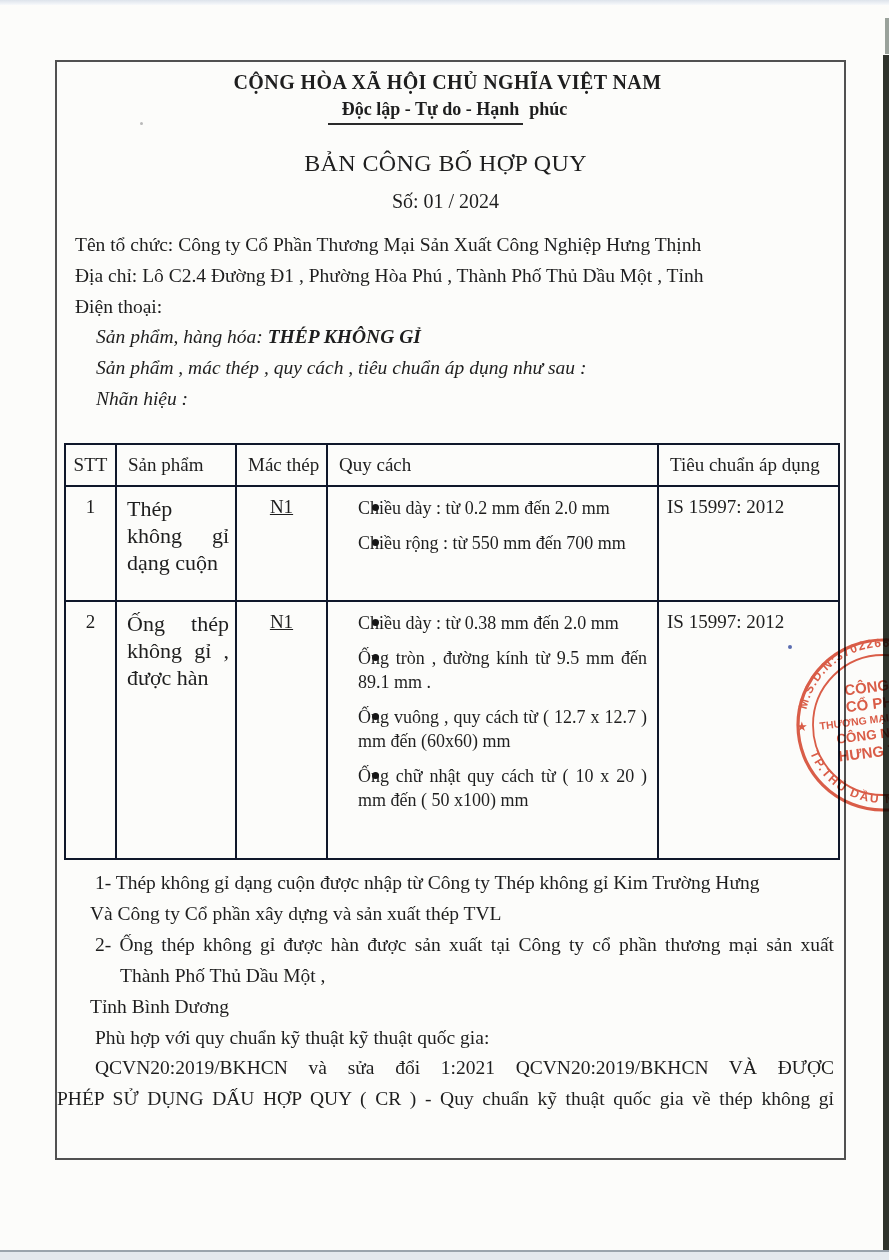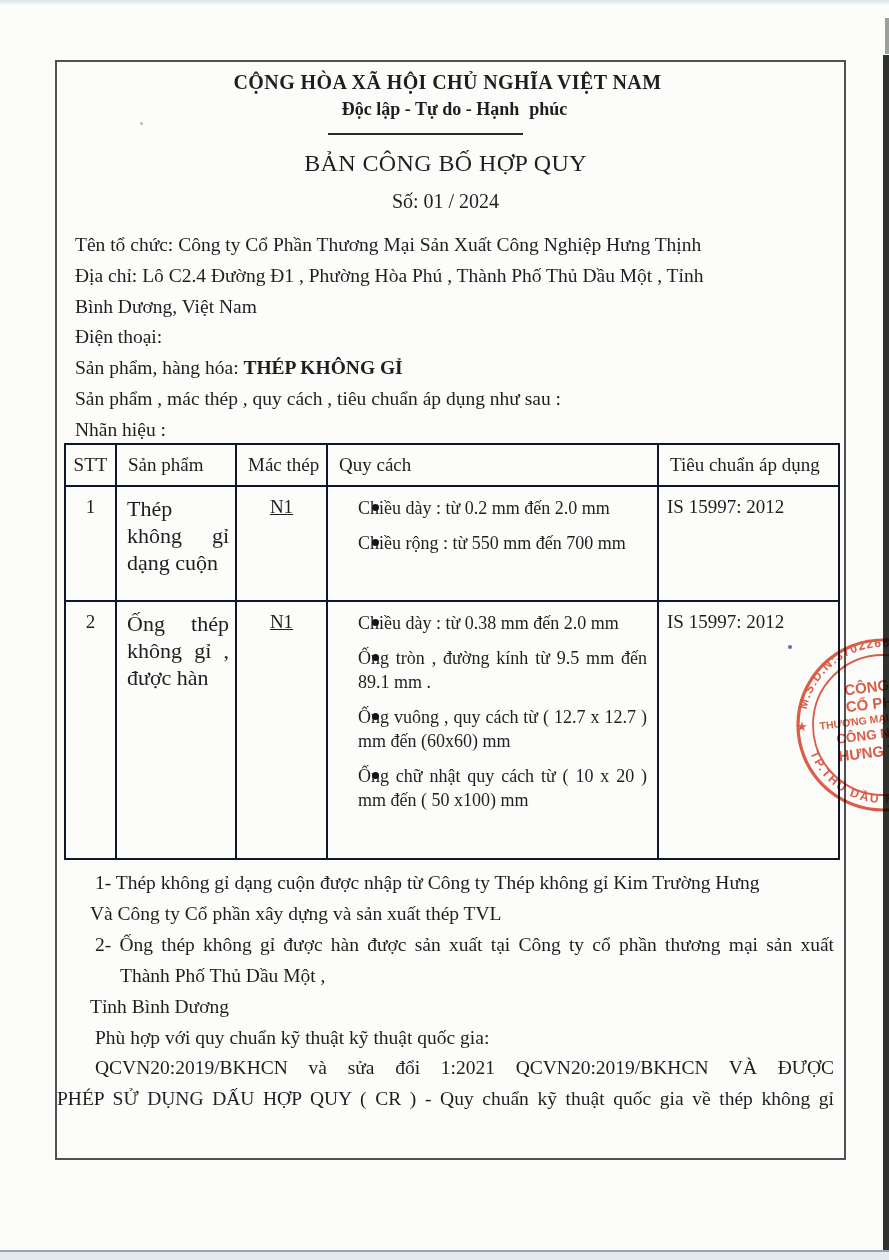--- a/index.html
+++ b/index.html
@@ -23,32 +23,32 @@
   
   .frame {
     position:absolute; left:55px; top:60px; width:791px; height:1100px;
     border:2px solid #515151; box-sizing:border-box;
   }
 
   
   .nat-header { position:absolute; top:9px; left:0; right:6px; text-align:center; }
   .nat-line1  { font-size:20px; font-weight:bold; letter-spacing:.4px; }
   .motto      { font-size:18px; font-weight:bold; margin-top:5px; }
-  .motto-underline { border-bottom:2px solid #2a2a2a; padding:0 4px 14px 14px; }
+  .motto-underline { border-bottom:2px solid #2a2a2a; padding:0 4px 4px 14px; }
   .motto-tail { margin-left:6px; }
 
   .doc-title  { position:absolute; top:88px; left:0; right:10px; text-align:center;
                 font-size:24px; font-weight:normal; letter-spacing:.4px; }
   .doc-number { position:absolute; top:128px; left:0; right:10px; text-align:center;
                 font-size:20px; }
 
   
   .org { position:absolute; top:168px; left:18px; right:10px;
          font-size:19.5px; line-height:30.8px; }
-  .org .ind { margin-left:0; }
+  .org .ind { margin-left:21px;font-style:italic; }
   .b { font-weight:bold; }
 
   
   table.products { position:absolute; top:381px; left:7px; width:774px;
                    border-collapse:collapse; table-layout:fixed; }
   .products th, .products td { border:2px solid #0f172a; }
   .products th { height:40px; font-weight:normal; font-size:19px;
                  text-align:left; padding:0 0 0 11px; vertical-align:middle; }
   .products th.c-stt { text-align:center; padding:0; }
   .products td { vertical-align:top; }
@@ -101,21 +101,20 @@
         <span class="motto-underline">Độc lập - Tự do - Hạnh</span><span class="motto-tail">phúc</span>
       </div>
     </div>
 
     <div class="doc-title">BẢN CÔNG BỐ HỢP QUY</div>
     <div class="doc-number">Số: 01 / 2024</div>
 
     <div class="org">
       <div>Tên tổ chức: Công ty Cổ Phần Thương Mại Sản Xuất Công Nghiệp Hưng Thịnh</div>
       <div>Địa chỉ: Lô C2.4 Đường Đ1 , Phường Hòa Phú , Thành Phố Thủ Dầu Một , Tỉnh</div>
-      <div>Bình Dương, Việt Nam</div>
       <div>Điện thoại:</div>
       <div class="ind"><span>Sản phẩm, hàng hóa: </span><span class="b">THÉP KHÔNG GỈ</span></div>
       <div class="ind">Sản phẩm , mác thép , quy cách , tiêu chuẩn áp dụng như sau :</div>
       <div class="ind">Nhãn hiệu :</div>
     </div>
 
     <table class="products">
       <colgroup>
           <col style="width:51px">
           <col style="width:120px">

